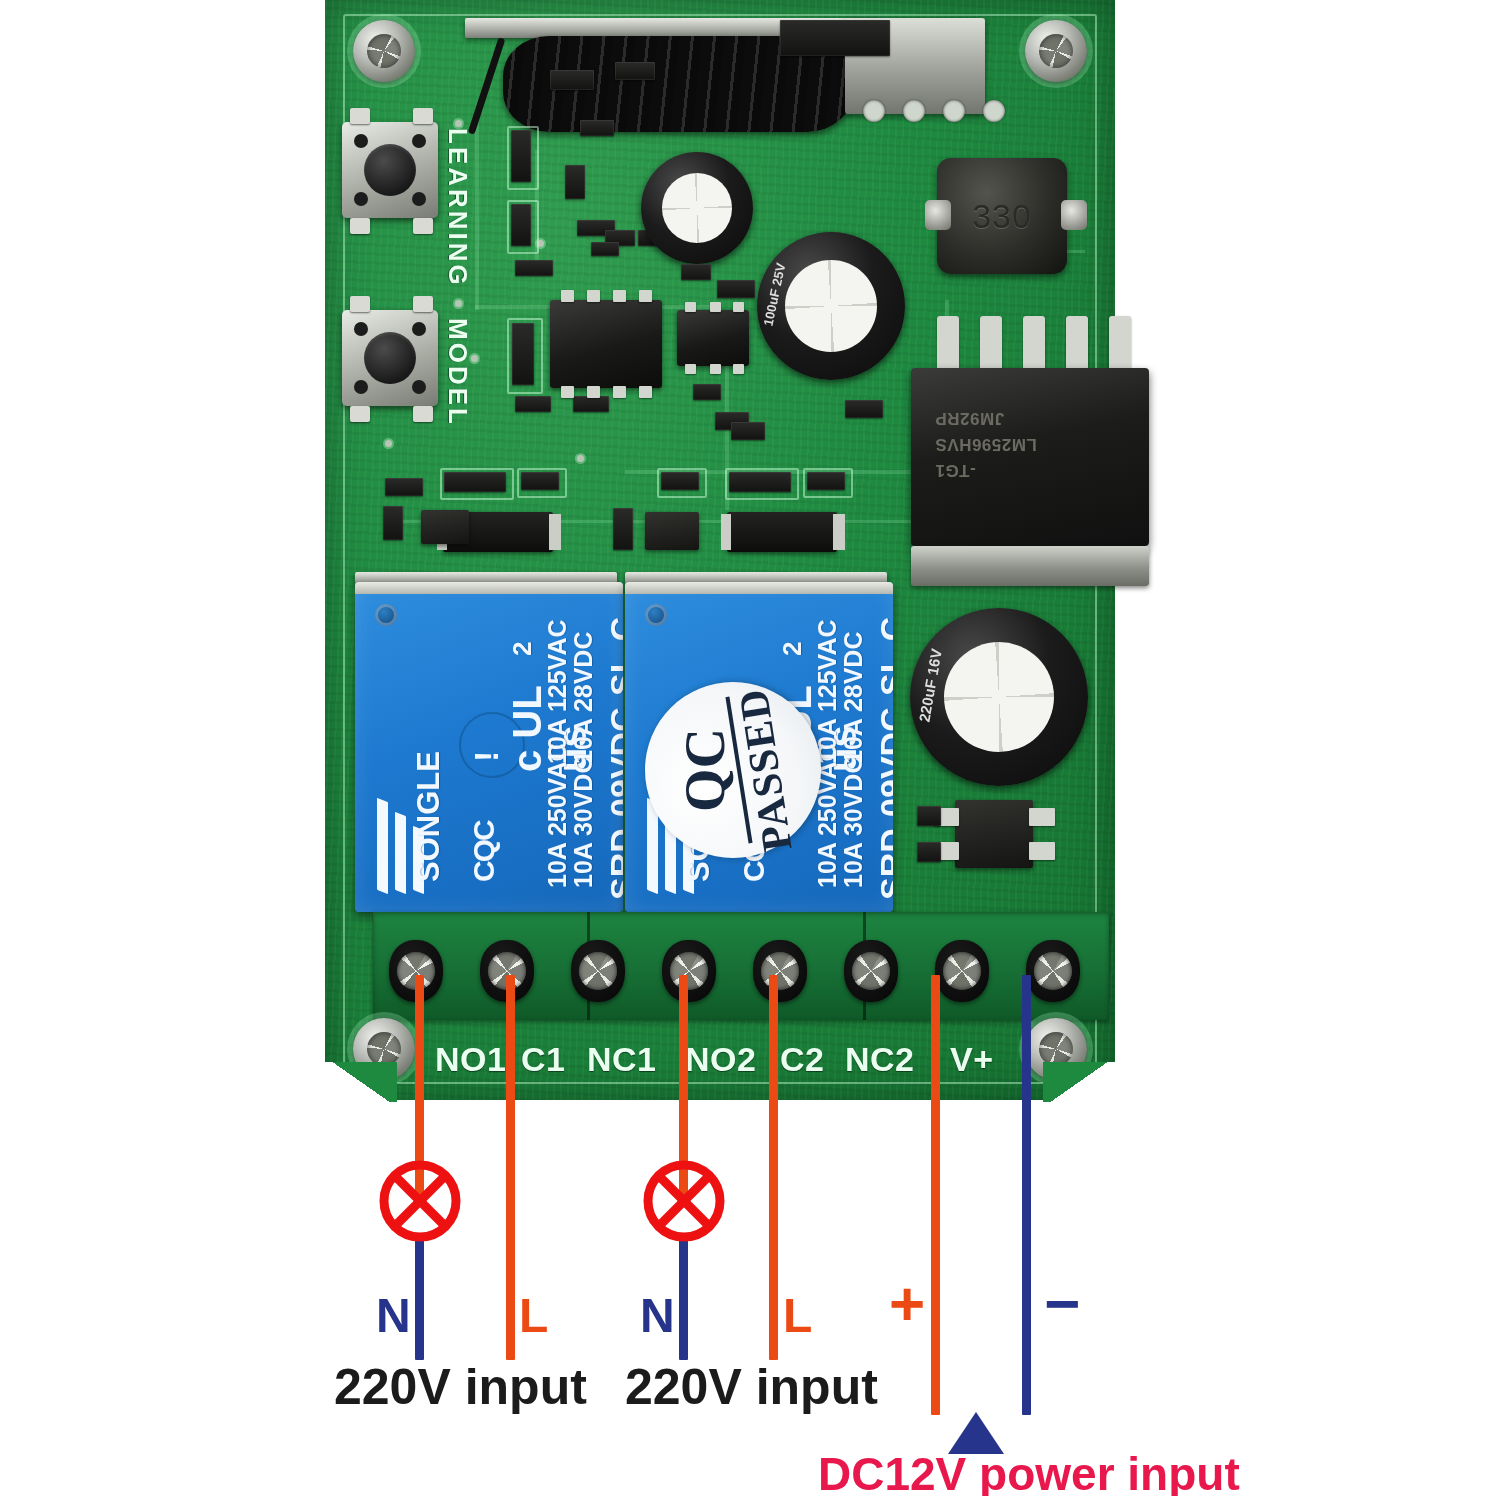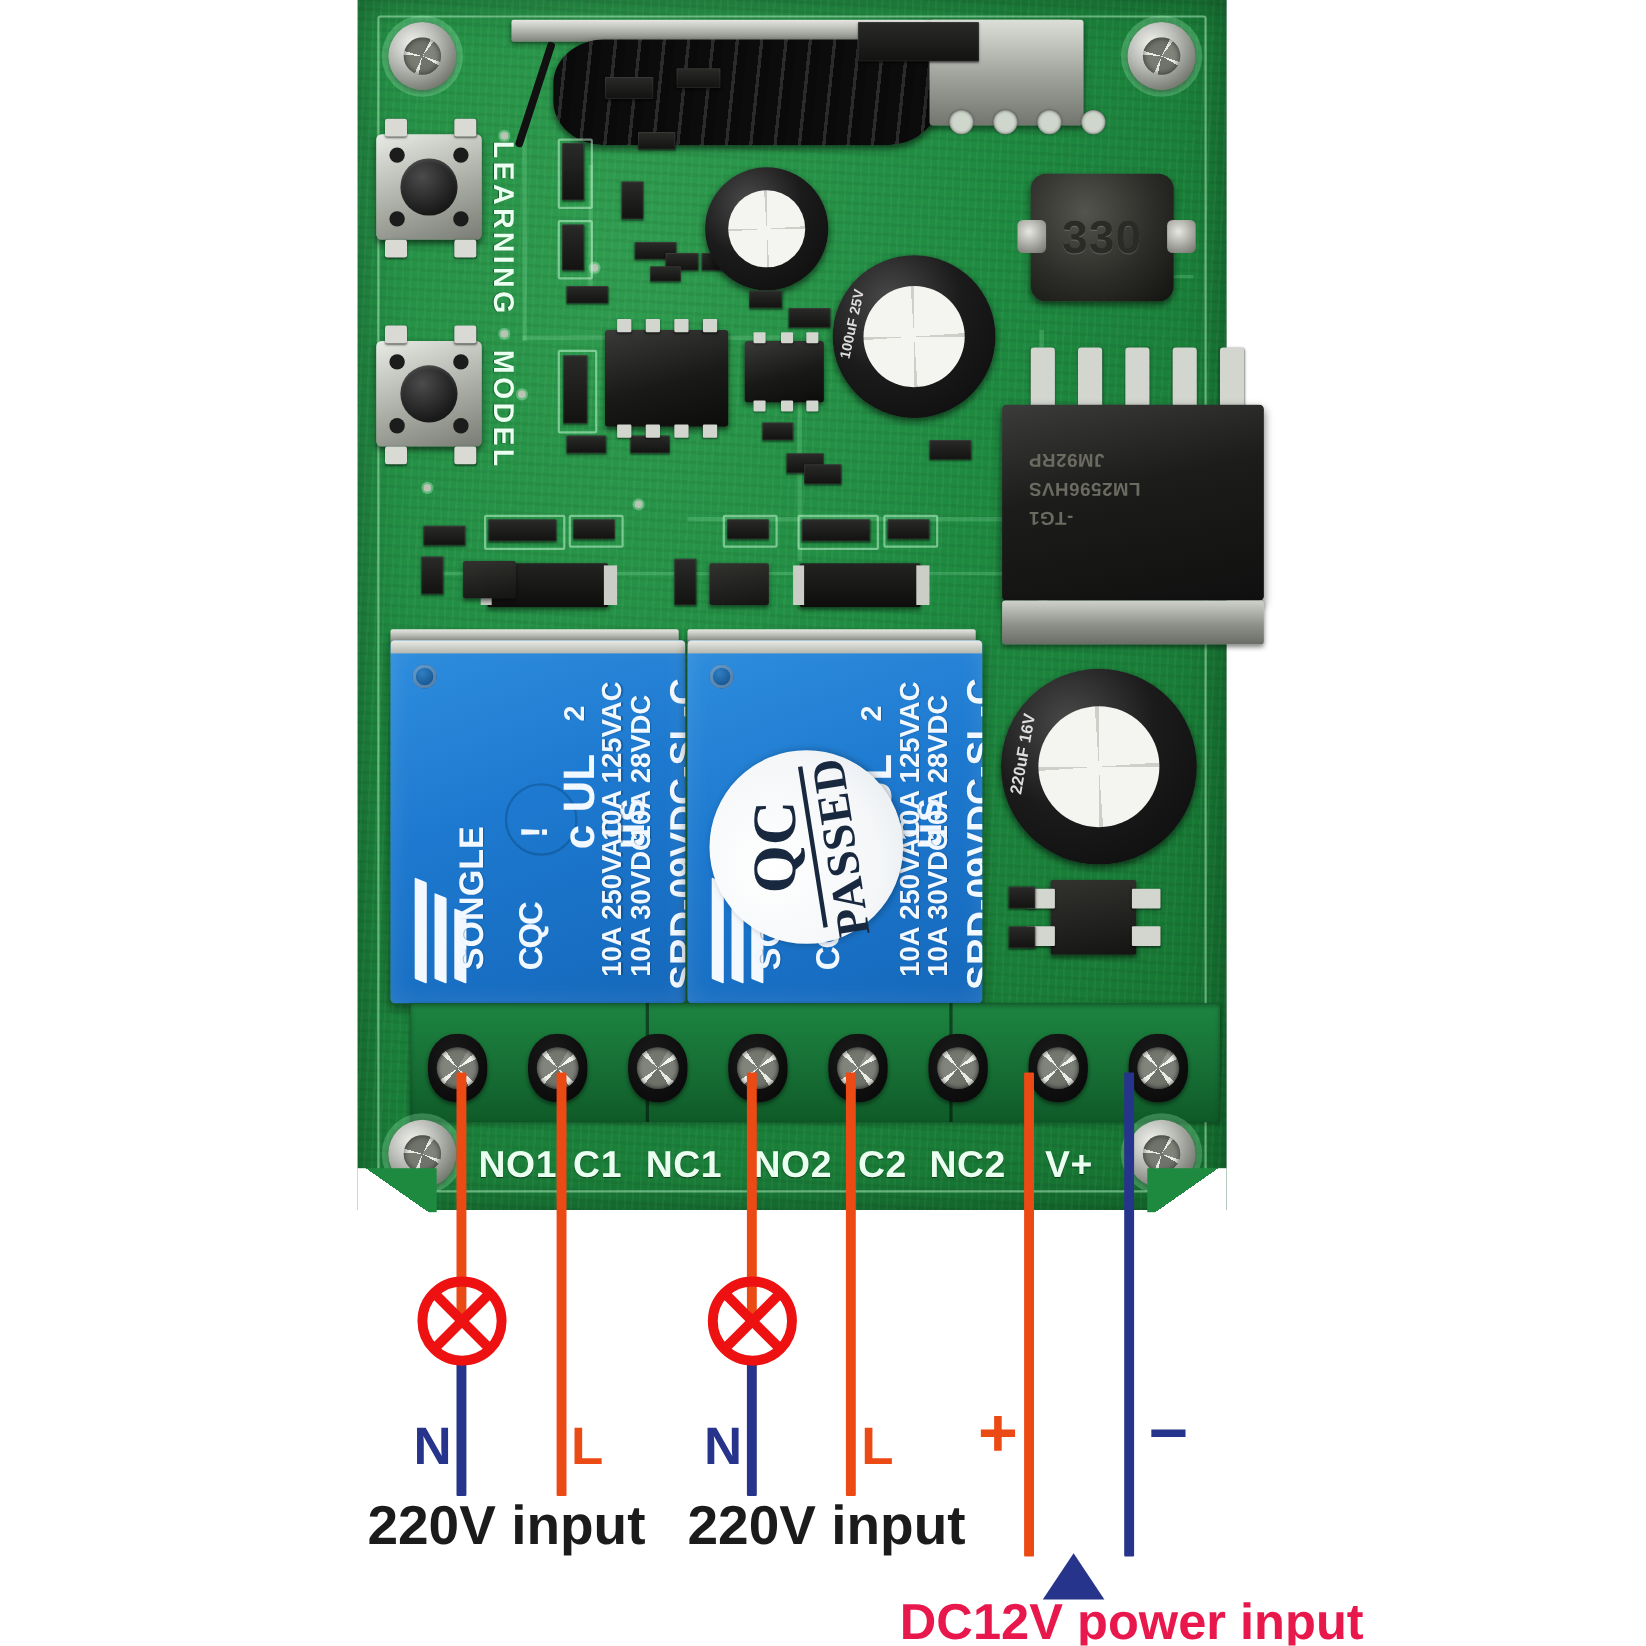--- a/index.html
+++ b/index.html
@@ -106,21 +106,21 @@
                      #f4f4f0 270deg 356deg,#cfcfc9 356deg 360deg);
   }
   .ecap-txt{position:absolute;color:#ddd;font-size:13px;font-weight:700;z-index:3;}
 
   
   .inductor{
     position:absolute;border-radius:14px;
     background:radial-gradient(ellipse at 38% 30%,#54544f 0%,#2c2c28 55%,#121210 100%);
     box-shadow:0 3px 6px rgba(0,0,0,.55);
     display:flex;align-items:center;justify-content:center;
-    color:#2a2a26;font-size:42px;font-weight:700;letter-spacing:1px;
+    color:#2a2a26;font-size:34px;font-weight:400;letter-spacing:1px;
     text-shadow:0 1px 0 rgba(255,255,255,.18);
   }
   .ind-pad{position:absolute;width:26px;height:30px;border-radius:5px;
      background:radial-gradient(circle at 40% 35%,#e8e8e2,#9d9f98 60%,#6e7068);}
 
   
   .ic{
     position:absolute;background:linear-gradient(165deg,#3a3a38,#191918 55%,#0c0c0b);
     border-radius:3px;box-shadow:0 2px 5px rgba(0,0,0,.55);
   }

